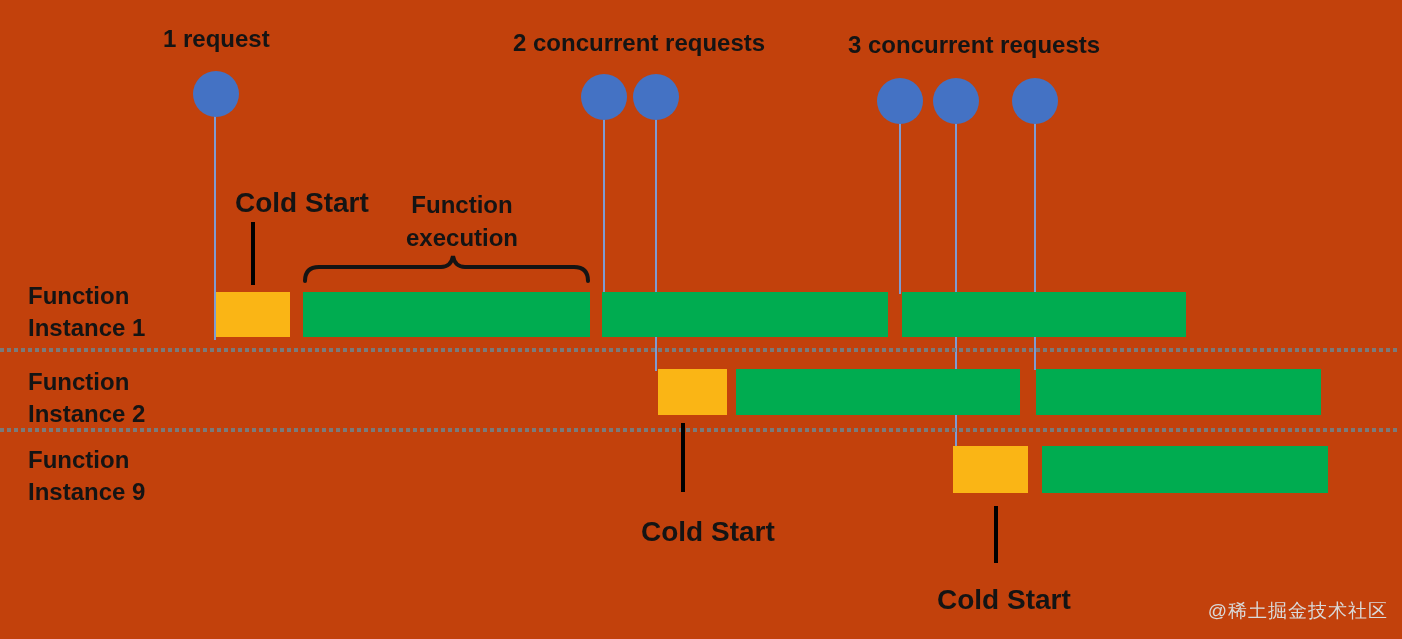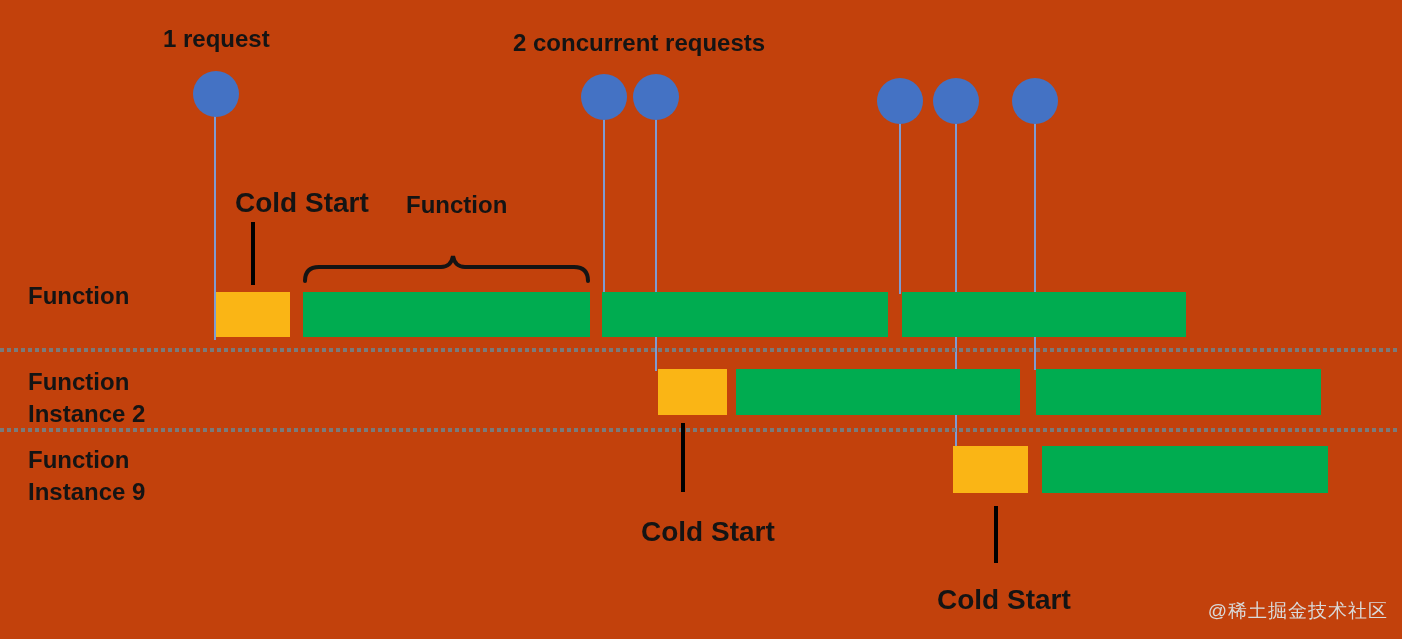--- a/index.html
+++ b/index.html
@@ -81,39 +81,42 @@
     margin-left:38px;
   }
 </style>
 </head>
 <body>
 
 <div class="canvas" id="canvas" style="color: rgb(20, 20, 20);">
 
   <div class="top-label" style="left: 163px; top: 25px;">1 request</div>
   <div class="top-label" style="left: 513px; top: 29px; text-align: right;">2 concurrent requests</div>
+  <div class="top-label" style="left: 848px; top: 31px;">3 concurrent requests</div>
 
   <div class="row-label" style="left: 28px; top: 280px;">
     <div>Function</div>
+    <div>Instance 1</div>
   </div>
   <div class="row-label" style="left: 28px; top: 366px;">
     <div>Function</div>
     <div>Instance 2</div>
   </div>
   <div class="row-label" style="left: 28px; top: 444px;">
     <div>Function</div>
     <div>Instance 9</div>
   </div>
 
   <div class="anno-label" style="left: 235px; top: 187px;">Cold Start</div>
   <div class="anno-label" style="left: 641px; top: 516px;">Cold Start</div>
   <div class="anno-label" style="left: 937px; top: 584px;">Cold Start</div>
 
   <div class="exec-label" style="left: 406px; top: 188px;">
     <div>Function</div>
+    <div>execution</div>
   </div>
   <svg id="brace-svg" class="brace-svg" width="287" height="30" viewBox="0 0 287 30" style="left: 303px; top: 253px;">
       <path d="M 2 28 Q 2 14 16 14 L 138 14 Q 148 14 150 3 Q 152 14 162 14 L 271 14 Q 285 14 285 28" fill="none" stroke="#141414" stroke-width="4" stroke-linecap="round"></path>
     </svg>
 
   <div id="gfx">
       <div class="circle" style="left: 193px; top: 71px; width: 46px; height: 46px; background: rgb(68, 114, 196);"></div>
       <div class="circle" style="left: 581px; top: 74px; width: 46px; height: 46px; background: rgb(68, 114, 196);"></div>
       <div class="circle" style="left: 633px; top: 74px; width: 46px; height: 46px; background: rgb(68, 114, 196);"></div>
       <div class="circle" style="left: 877px; top: 78px; width: 46px; height: 46px; background: rgb(68, 114, 196);"></div>

